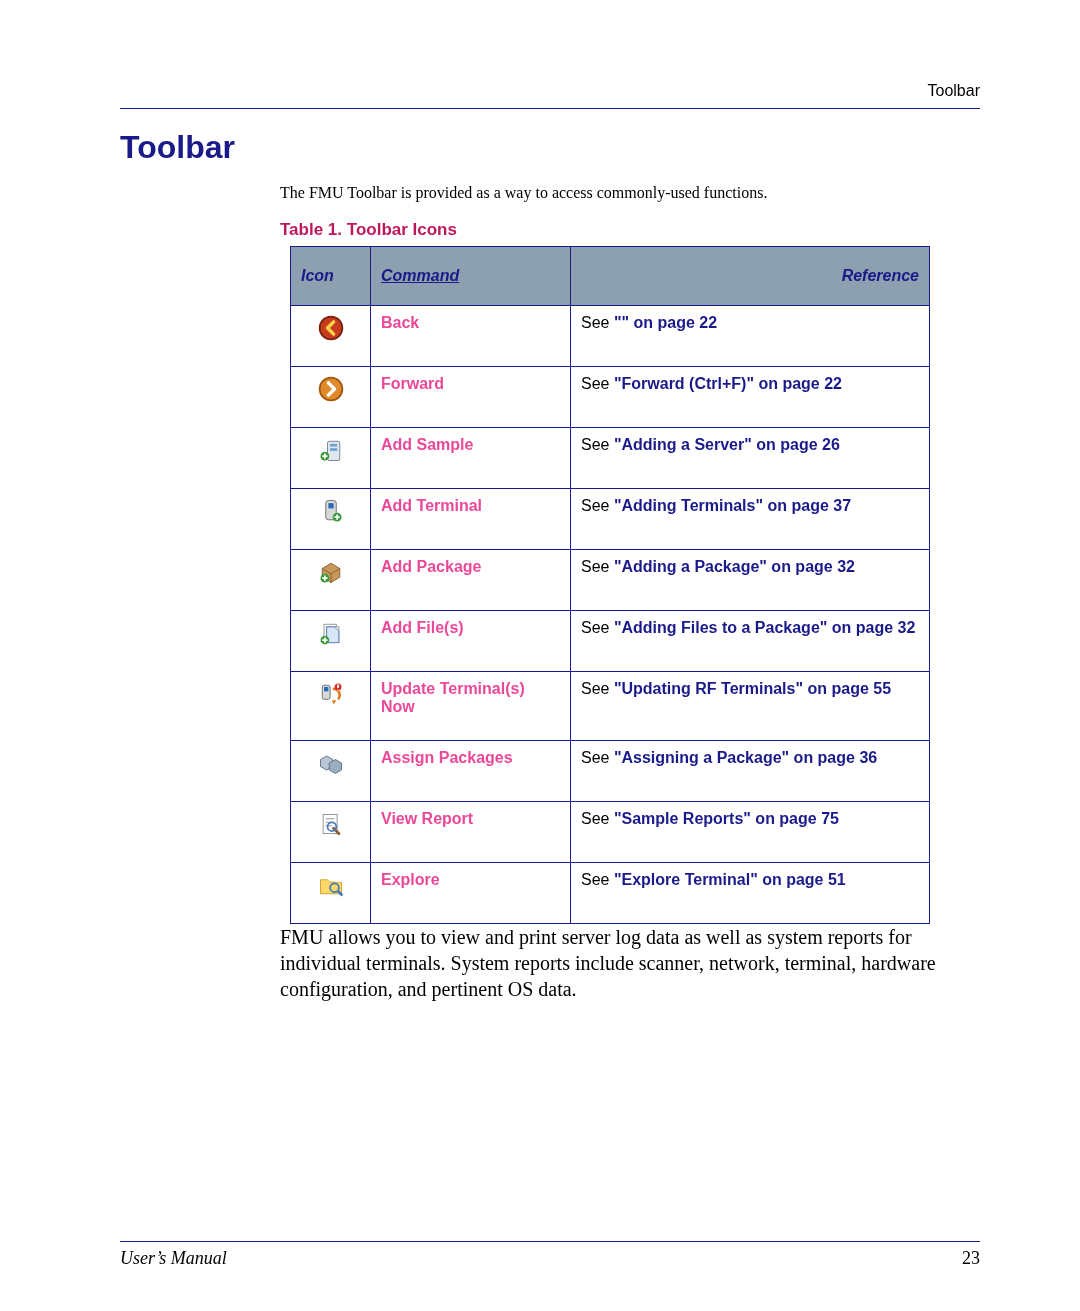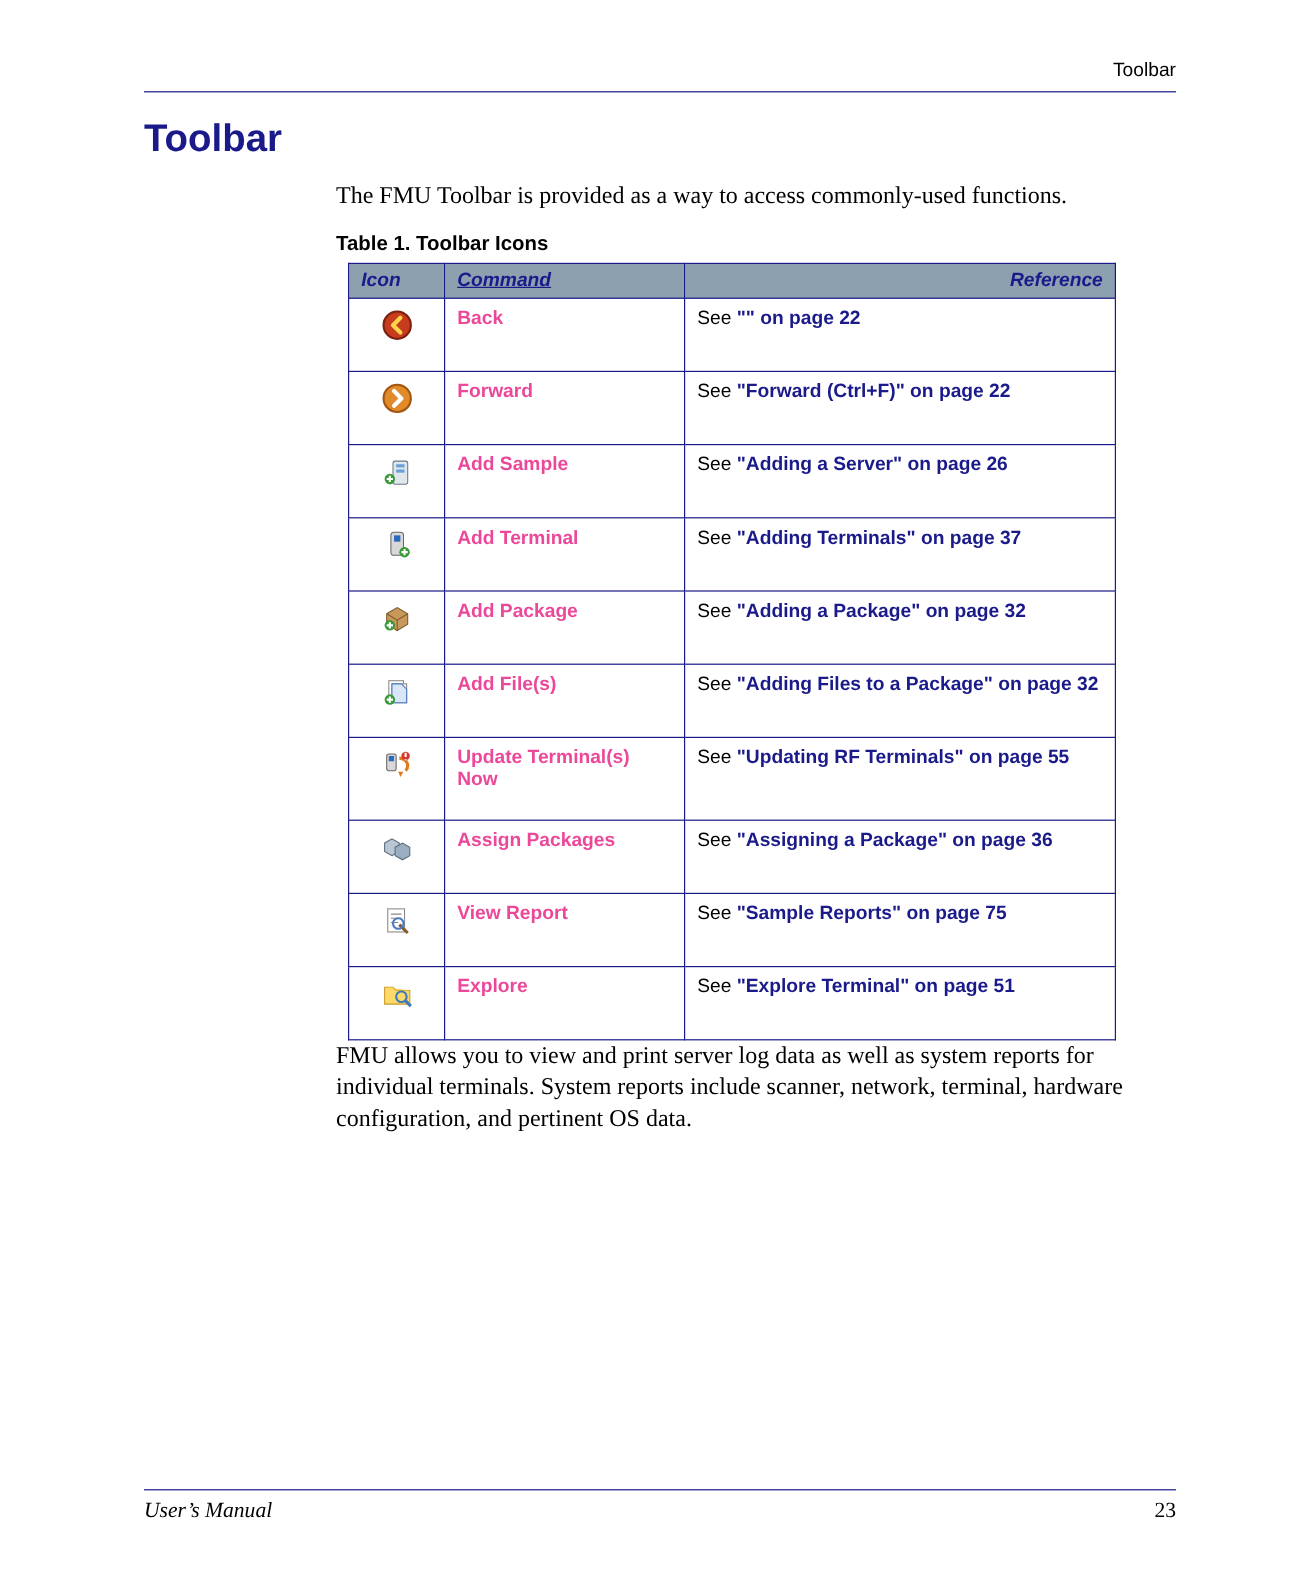--- a/index.html
+++ b/index.html
@@ -6,65 +6,66 @@
   body {
     width: 1080px;
     height: 1311px;
     background: #fff;
     font-family: Georgia, 'Times New Roman', serif;
     color: #000;
     position: relative;
   }
   .page {
     padding: 50px 100px 50px 120px;
+    margin-top: 32px;
   }
   .header-right {
     text-align: right;
     font-family: Arial, Helvetica, sans-serif;
     font-size: 16px;
     color: #000;
     padding-bottom: 8px;
     border-bottom: 1px solid #1a1a8a;
     margin-bottom: 20px;
   }
   h1.section-heading {
     font-family: Arial, Helvetica, sans-serif;
     font-weight: bold;
     font-size: 32px;
     color: #1a1a8a;
     margin-bottom: 18px;
   }
   p.intro {
     margin-left: 160px;
-    font-size: 20px;
+    font-size: 16px;
     color: #000;
     margin-bottom: 18px;
     font-family: 'Adobe Garamond Pro', Garamond, Georgia, serif;
   }
   .table-caption {
     margin-left: 160px;
     font-family: Arial, Helvetica, sans-serif;
     font-weight: bold;
     font-size: 17px;
-    color: #000000;
+    color: #be185d;
     margin-bottom: 6px;
   }
   table.toolbar-table {
     margin-left: 170px;
     border-collapse: collapse;
     width: 640px;
   }
   table.toolbar-table th {
     background: #8ca0b0;
     color: #1a1a8a;
     font-family: Arial, Helvetica, sans-serif;
     font-weight: bold;
     font-style: italic;
     font-size: 16px;
-    padding: 5px 10px;
+    padding: 20px 10px;
     border: 1px solid #1a1a8a;
   }
   table.toolbar-table th.icon-col { width: 80px; text-align: left;}
   table.toolbar-table th.cmd-col { width: 200px; text-align: left; text-decoration: underline;}
   table.toolbar-table th.ref-col { text-align: right; }
   table.toolbar-table td {
     border: 1px solid #1a1a8a;
     padding: 8px 10px 24px 10px;
     font-family: Arial, Helvetica, sans-serif;
     font-size: 16px;

